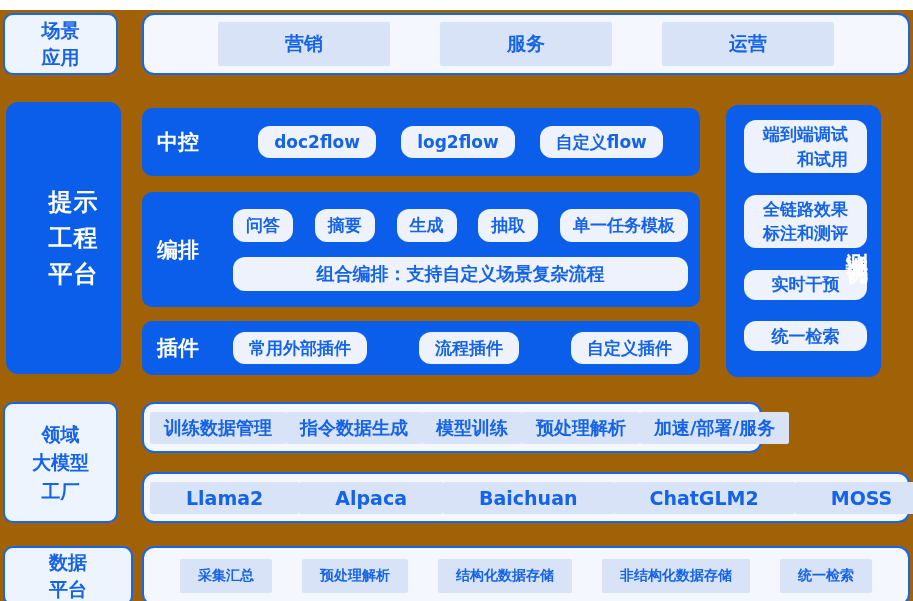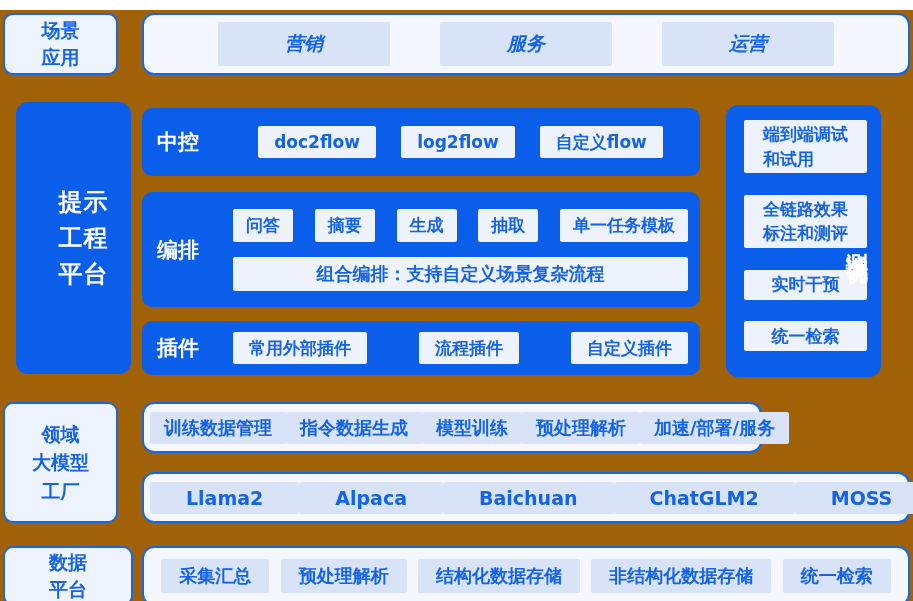--- a/index.html
+++ b/index.html
@@ -35,30 +35,30 @@
   }
 
   
   .blue-row{
     position:absolute;left:142px;width:558px;background:var(--primary);
     border-radius:10px;display:flex;align-items:center;padding:0 12px 0 15px;
   }
   .row-label{color:#fff;font-weight:bold;font-size:21px;width:44px;margin-right:32px;flex-shrink:0;}
   .chip-white{
     background:var(--chip_white);color:var(--blue);font-weight:bold;font-size:17px;
-    display:flex;align-items:center;justify-content:center;border-radius:2px;
-    white-space:pre-line;text-align:left;
+    display:flex;align-items:center;justify-content:center;border-radius:12px;
+    white-space:pre-line;text-align:right;
   }
 
   #scene-label{left:3px;top:3px;width:115px;height:62px;font-size:19px;line-height:1.4;}
-  #scene-panel{left:142px;top:3px;width:768px;height:62px;justify-content:space-between;padding:0 74px;font-style:italic;}
+  #scene-panel{left:142px;top:3px;width:768px;height:62px;justify-content:space-between;padding:0 74px;}
   .app-chip{width:172px;height:44px;font-size:19px;}
 
   #prompt-box{
-    position:absolute;left:16px;top:92px;width:115px;height:272px;background:var(--primary);
+    position:absolute;left:6px;top:92px;width:115px;height:272px;background:var(--primary);
     border-radius:12px;color:#fff;font-weight:bold;font-size:24px;line-height:1.5;
     display:flex;align-items:center;justify-content:center;text-align:left;white-space:pre-line;
     letter-spacing:1px;
     padding-left:20px;
   }
 
   #row-control{top:98px;height:68px;}
   #row-control .chips{flex:1;display:flex;justify-content:space-evenly;align-items:center;}
   #row-control .chip-white{height:32px;padding:0 16px;}
 
@@ -86,21 +86,21 @@
   }
 
   #factory-label{left:3px;top:392px;width:115px;height:121px;font-size:19px;line-height:1.5;}
   #factory-row1{left:142px;top:392px;width:620px;height:51px;justify-content:space-evenly;padding:0 6px;}
   #factory-row1 .chip-lite{height:32px;font-size:18px;padding:0 14px;}
   #factory-row2{left:142px;top:462px;width:768px;height:51px;justify-content:space-evenly;padding:7px 6px;}
   #factory-row2 .chip-lite{height:32px;font-size:19px;padding:0 36px;}
 
   #data-label{left:3px;top:536px;width:130px;height:60px;font-size:19px;line-height:1.4;}
   #data-panel{left:142px;top:536px;width:768px;height:60px;justify-content:space-evenly;padding:0 6px;}
-  #data-panel .chip-lite{height:34px;font-size:18px;padding:0 18px;}
+  #data-panel .chip-lite{height:34px;font-size:14px;padding:0 18px;}
 </style>
 </head>
 <body>
 
 <div class="canvas">
 
   <div id="scene-label" class="label-box">场景
 应用</div>
   <div id="scene-panel" class="panel">
     <div class="chip-lite app-chip">营销</div>

